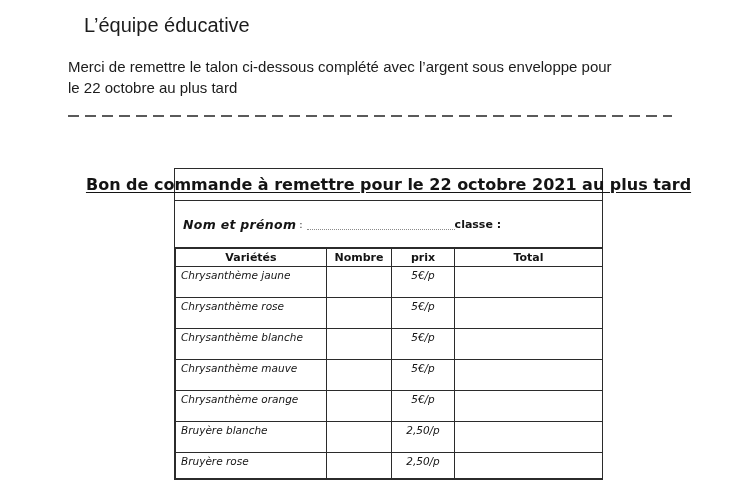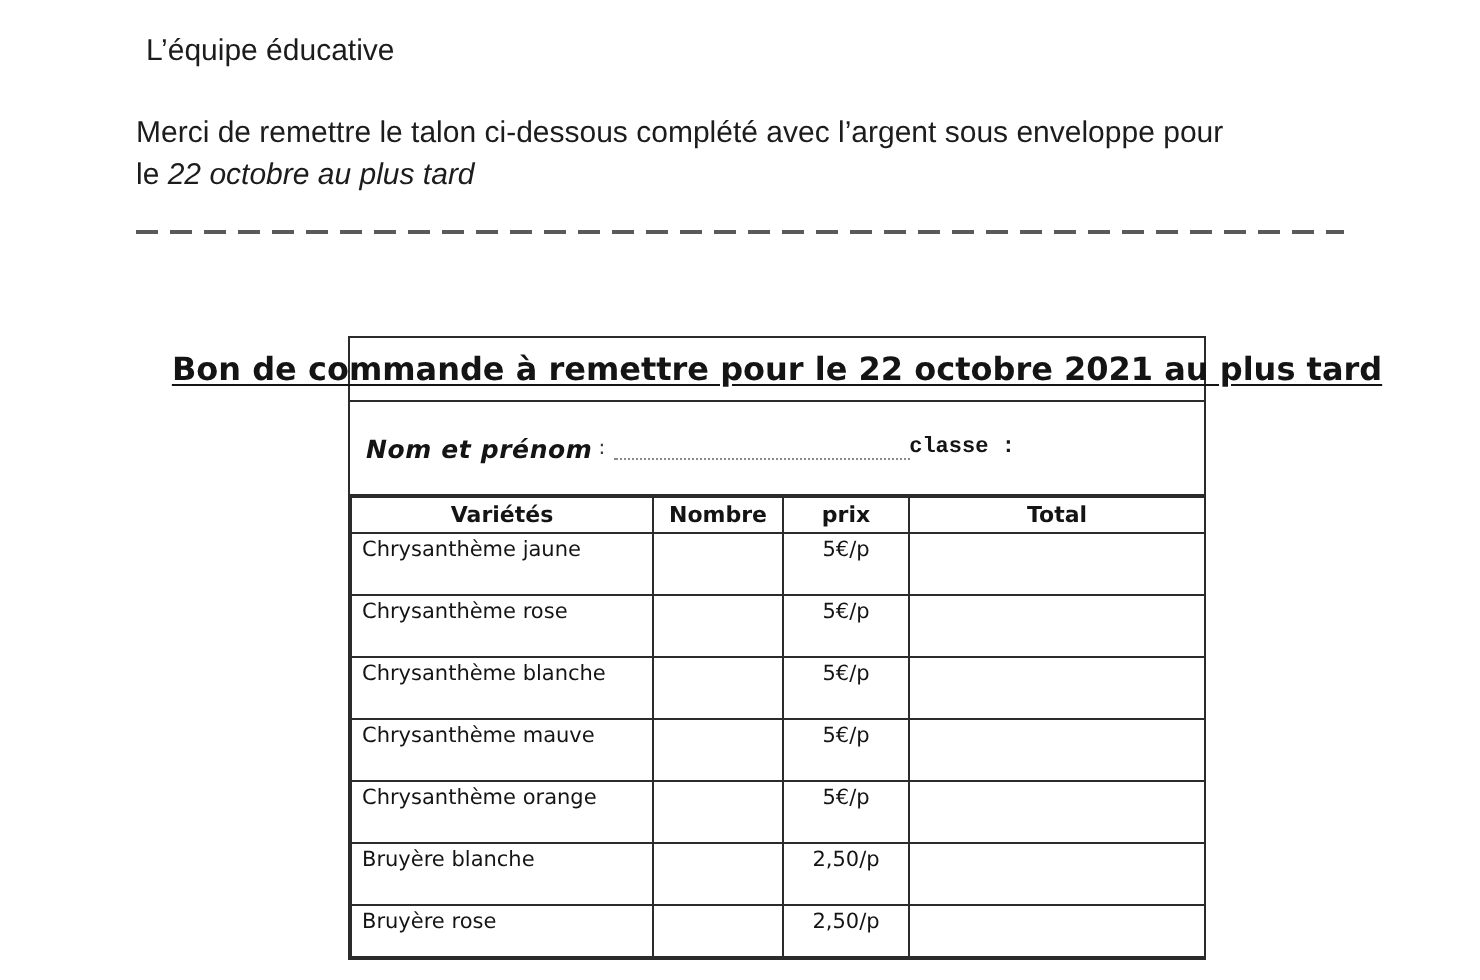--- a/index.html
+++ b/index.html
@@ -11,35 +11,35 @@
     position: relative;
     width: 740px;
     height: 490px;
     background: #ffffff;
     overflow: hidden;
     font-family: "Liberation Sans", sans-serif;
     color: #1c1c1c;
   }
   .heading {
     position: absolute;
-    left: 73px;
+    left: 84px;
     top: 16px;
-    font-size: 15px;
+    font-size: 20px;
     line-height: 19px;
     white-space: nowrap;
   }
   .intro {
     position: absolute;
     left: 68px;
     top: 56px;
     font-size: 15px;
     line-height: 21px;
     width: 630px;
   }
-  .intro .it { font-style: italic; }
+  .intro .it { }
   .dash-separator {
     position: absolute;
     left: 68px;
     top: 115px;
     width: 604px;
     height: 2px;
     background: repeating-linear-gradient(90deg, #5a5a5a 0px, #5a5a5a 11px, transparent 11px, transparent 17px);
   }
   
   .form-box {
@@ -74,21 +74,21 @@
     font-size: 12.5px;
   }
   .form-name-row .lbl { font-weight: 700; letter-spacing: 0.3px; font-style: italic; }
   .form-name-row .colon { font-size: 10px; margin-left: 3px; color: #333; }
   .form-name-row .leader {
     width: 148px;
     height: 10px;
     border-bottom: 1px dotted #8a8a8a;
     margin-left: 4px;
   }
-  .form-name-row .classe { font-weight: 600; font-size: 11px; font-family: Liberation Mono, monospace; }
+  .form-name-row .classe { font-weight: 600; font-size: 11px; }
   table.order {
     border-collapse: collapse;
     width: 100%;
     table-layout: fixed;
   }
   table.order th, table.order td {
     border: 1px solid #2b2b2b;
     box-sizing: border-box;
     overflow: hidden;
     margin-left: 12px;
@@ -99,20 +99,21 @@
     font-weight: 700;
     text-align: center;
     padding: 0 2px;
   }
   table.order td {
     height: 31px;
     vertical-align: top;
     font-size: 10.5px;
     padding: 2px 5px 0 5px;
     text-align: left;
+    font-style: italic;
   }
   table.order td.c { text-align: center; }
   table.order tbody tr:nth-child(7) td { height: 26px; }
   .col-variete { width: 151px; }
   .col-nombre  { width: 65px; }
   .col-prix    { width: 63px; }
   .col-total   { width: 148px; }
 </style>
 </head>
 <body>

